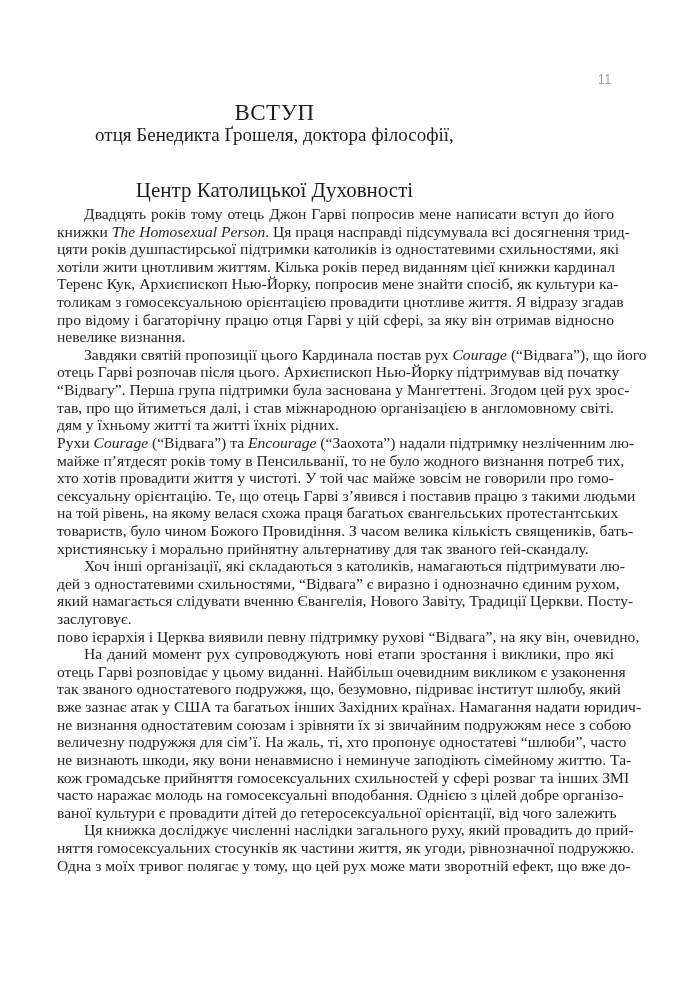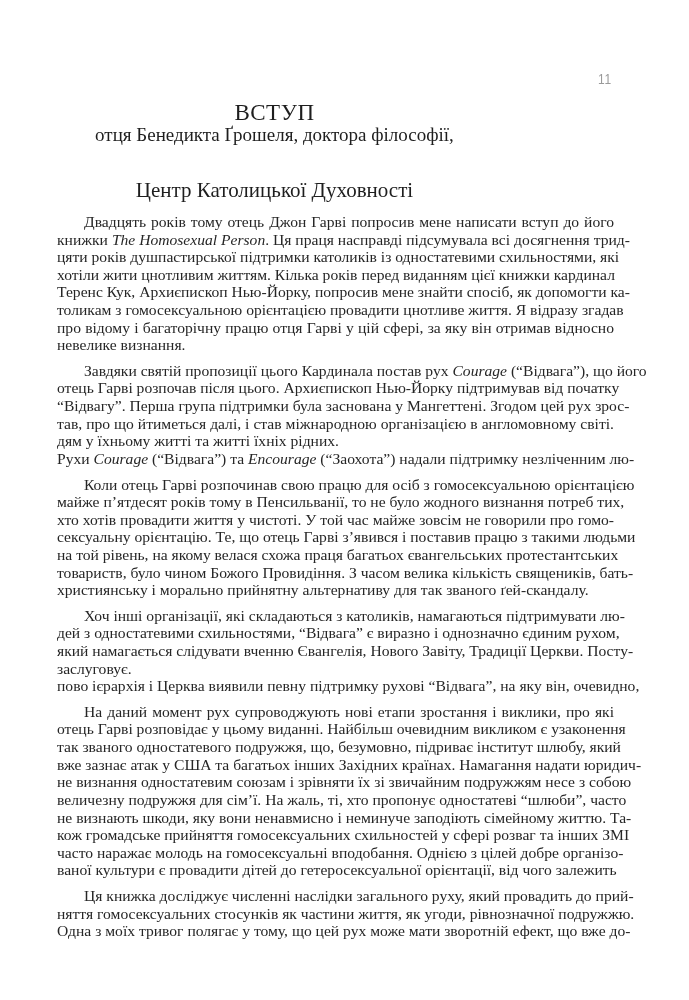--- a/index.html
+++ b/index.html
@@ -20,53 +20,52 @@
   .h-sub2 { top: 138px; font-size: 21px; margin-top: 40px; }
   .body-text {
     position: absolute; left: 57px; top: 205px; width: 557px;
     font-family: "Liberation Serif", serif; font-size: 15.6px; line-height: 17.62px;
   }
   .line {
     display: block; height: 17.62px; white-space: nowrap; text-align: justify; text-align-last: justify;
     overflow: visible;
   }
   .line.last { text-align-last: left; }
-  .line.indent { padding-left: 27px; margin-top: 8px; }
+  .line.indent { padding-left: 27px; }
   .it { font-style: italic; }
 </style>
 </head>
 <body>
 
 <div class="page-number">11</div>
 
 <div class="heading h-title">ВСТУП</div>
 <div class="heading h-sub1">отця Бенедикта Ґрошеля, доктора філософії,</div>
 <div class="heading h-sub2">Центр Католицької Духовності</div>
 
 <div class="body-text" id="body-text">
     <div>
       <span class="line indent">Двадцять років тому отець Джон Гарві попросив мене написати вступ до його</span>
       <span class="line">книжки <span class="it">The Homosexual Person</span>. Ця праця насправді підсумувала всі досягнення трид-</span>
       <span class="line">цяти років душпастирської підтримки католиків із одностатевими схильностями, які</span>
       <span class="line">хотіли жити цнотливим життям. Кілька років перед виданням цієї книжки кардинал</span>
-      <span class="line">Теренс Кук, Архиєпископ Нью-Йорку, попросив мене знайти спосіб, як допомогти ка-</span>
+      <span class="line">Теренс Кук, Архиєпископ Нью-Йорку, попросив мене знайти спосіб, як культури ка-</span>
       <span class="line">толикам з гомосексуальною орієнтацією провадити цнотливе життя. Я відразу згадав</span>
       <span class="line">про відому і багаторічну працю отця Гарві у цій сфері, за яку він отримав відносно</span>
       <span class="line last">невелике визнання.</span>
     </div>
     <div>
       <span class="line indent">Завдяки святій пропозиції цього Кардинала постав рух <span class="it">Courage</span> (“Відвага”), що його</span>
       <span class="line">отець Гарві розпочав після цього. Архиєпископ Нью-Йорку підтримував від початку</span>
       <span class="line">“Відвагу”. Перша група підтримки була заснована у Мангеттені. Згодом цей рух зрос-</span>
       <span class="line">тав, про що йтиметься далі, і став міжнародною організацією в англомовному світі.</span>
       <span class="line last">дям у їхньому житті та житті їхніх рідних.</span>
       <span class="line">Рухи <span class="it">Courage</span> (“Відвага”) та <span class="it">Encourage</span> (“Заохота”) надали підтримку незліченним лю-</span>
     </div>
     <div>
-      <span class="line indent">Коли отець Гарві розпочинав свою працю для осіб з гомосексуальною орієнтацією</span>
       <span class="line">майже п’ятдесят років тому в Пенсильванії, то не було жодного визнання потреб тих,</span>
       <span class="line">хто хотів провадити життя у чистоті. У той час майже зовсім не говорили про гомо-</span>
       <span class="line">сексуальну орієнтацію. Те, що отець Гарві з’явився і поставив працю з такими людьми</span>
       <span class="line">на той рівень, на якому велася схожа праця багатьох євангельських протестантських</span>
       <span class="line">товариств, було чином Божого Провидіння. З часом велика кількість священиків, бать-</span>
       <span class="line last">християнську і морально прийнятну альтернативу для так званого ґей-скандалу.</span>
     </div>
     <div>
       <span class="line indent">Хоч інші організації, які складаються з католиків, намагаються підтримувати лю-</span>
       <span class="line">дей з одностатевими схильностями, “Відвага” є виразно і однозначно єдиним рухом,</span>

